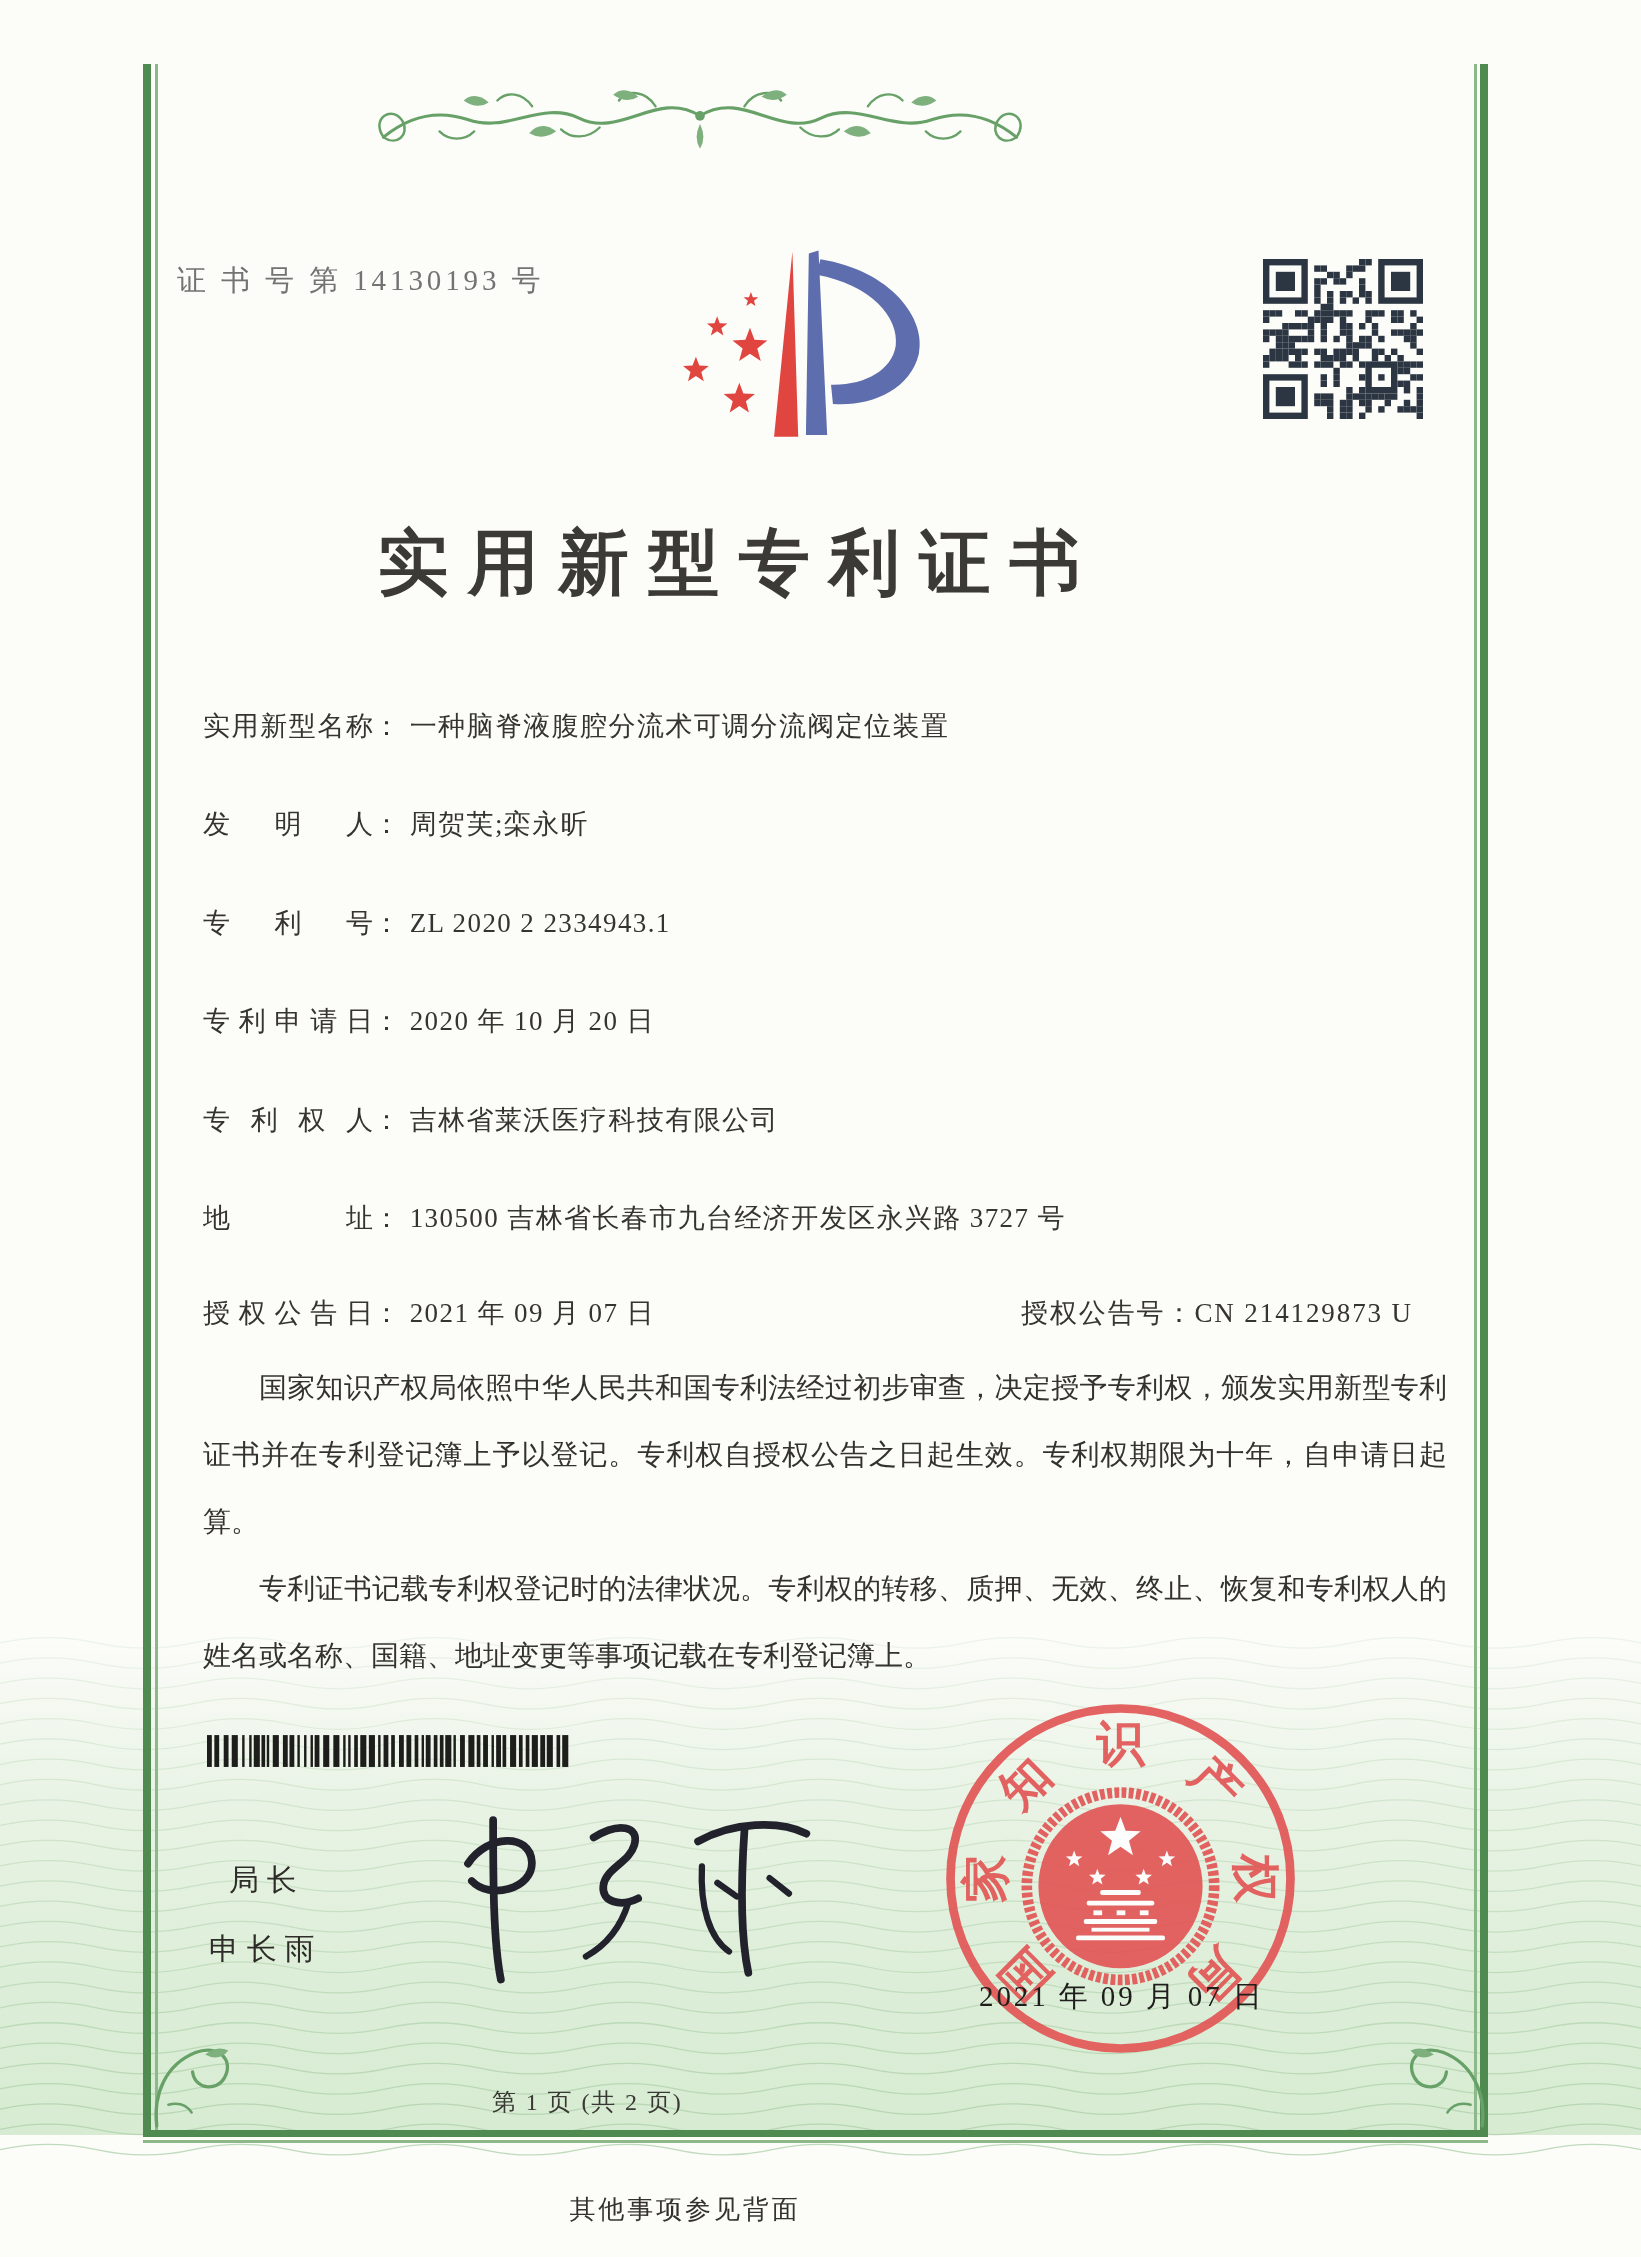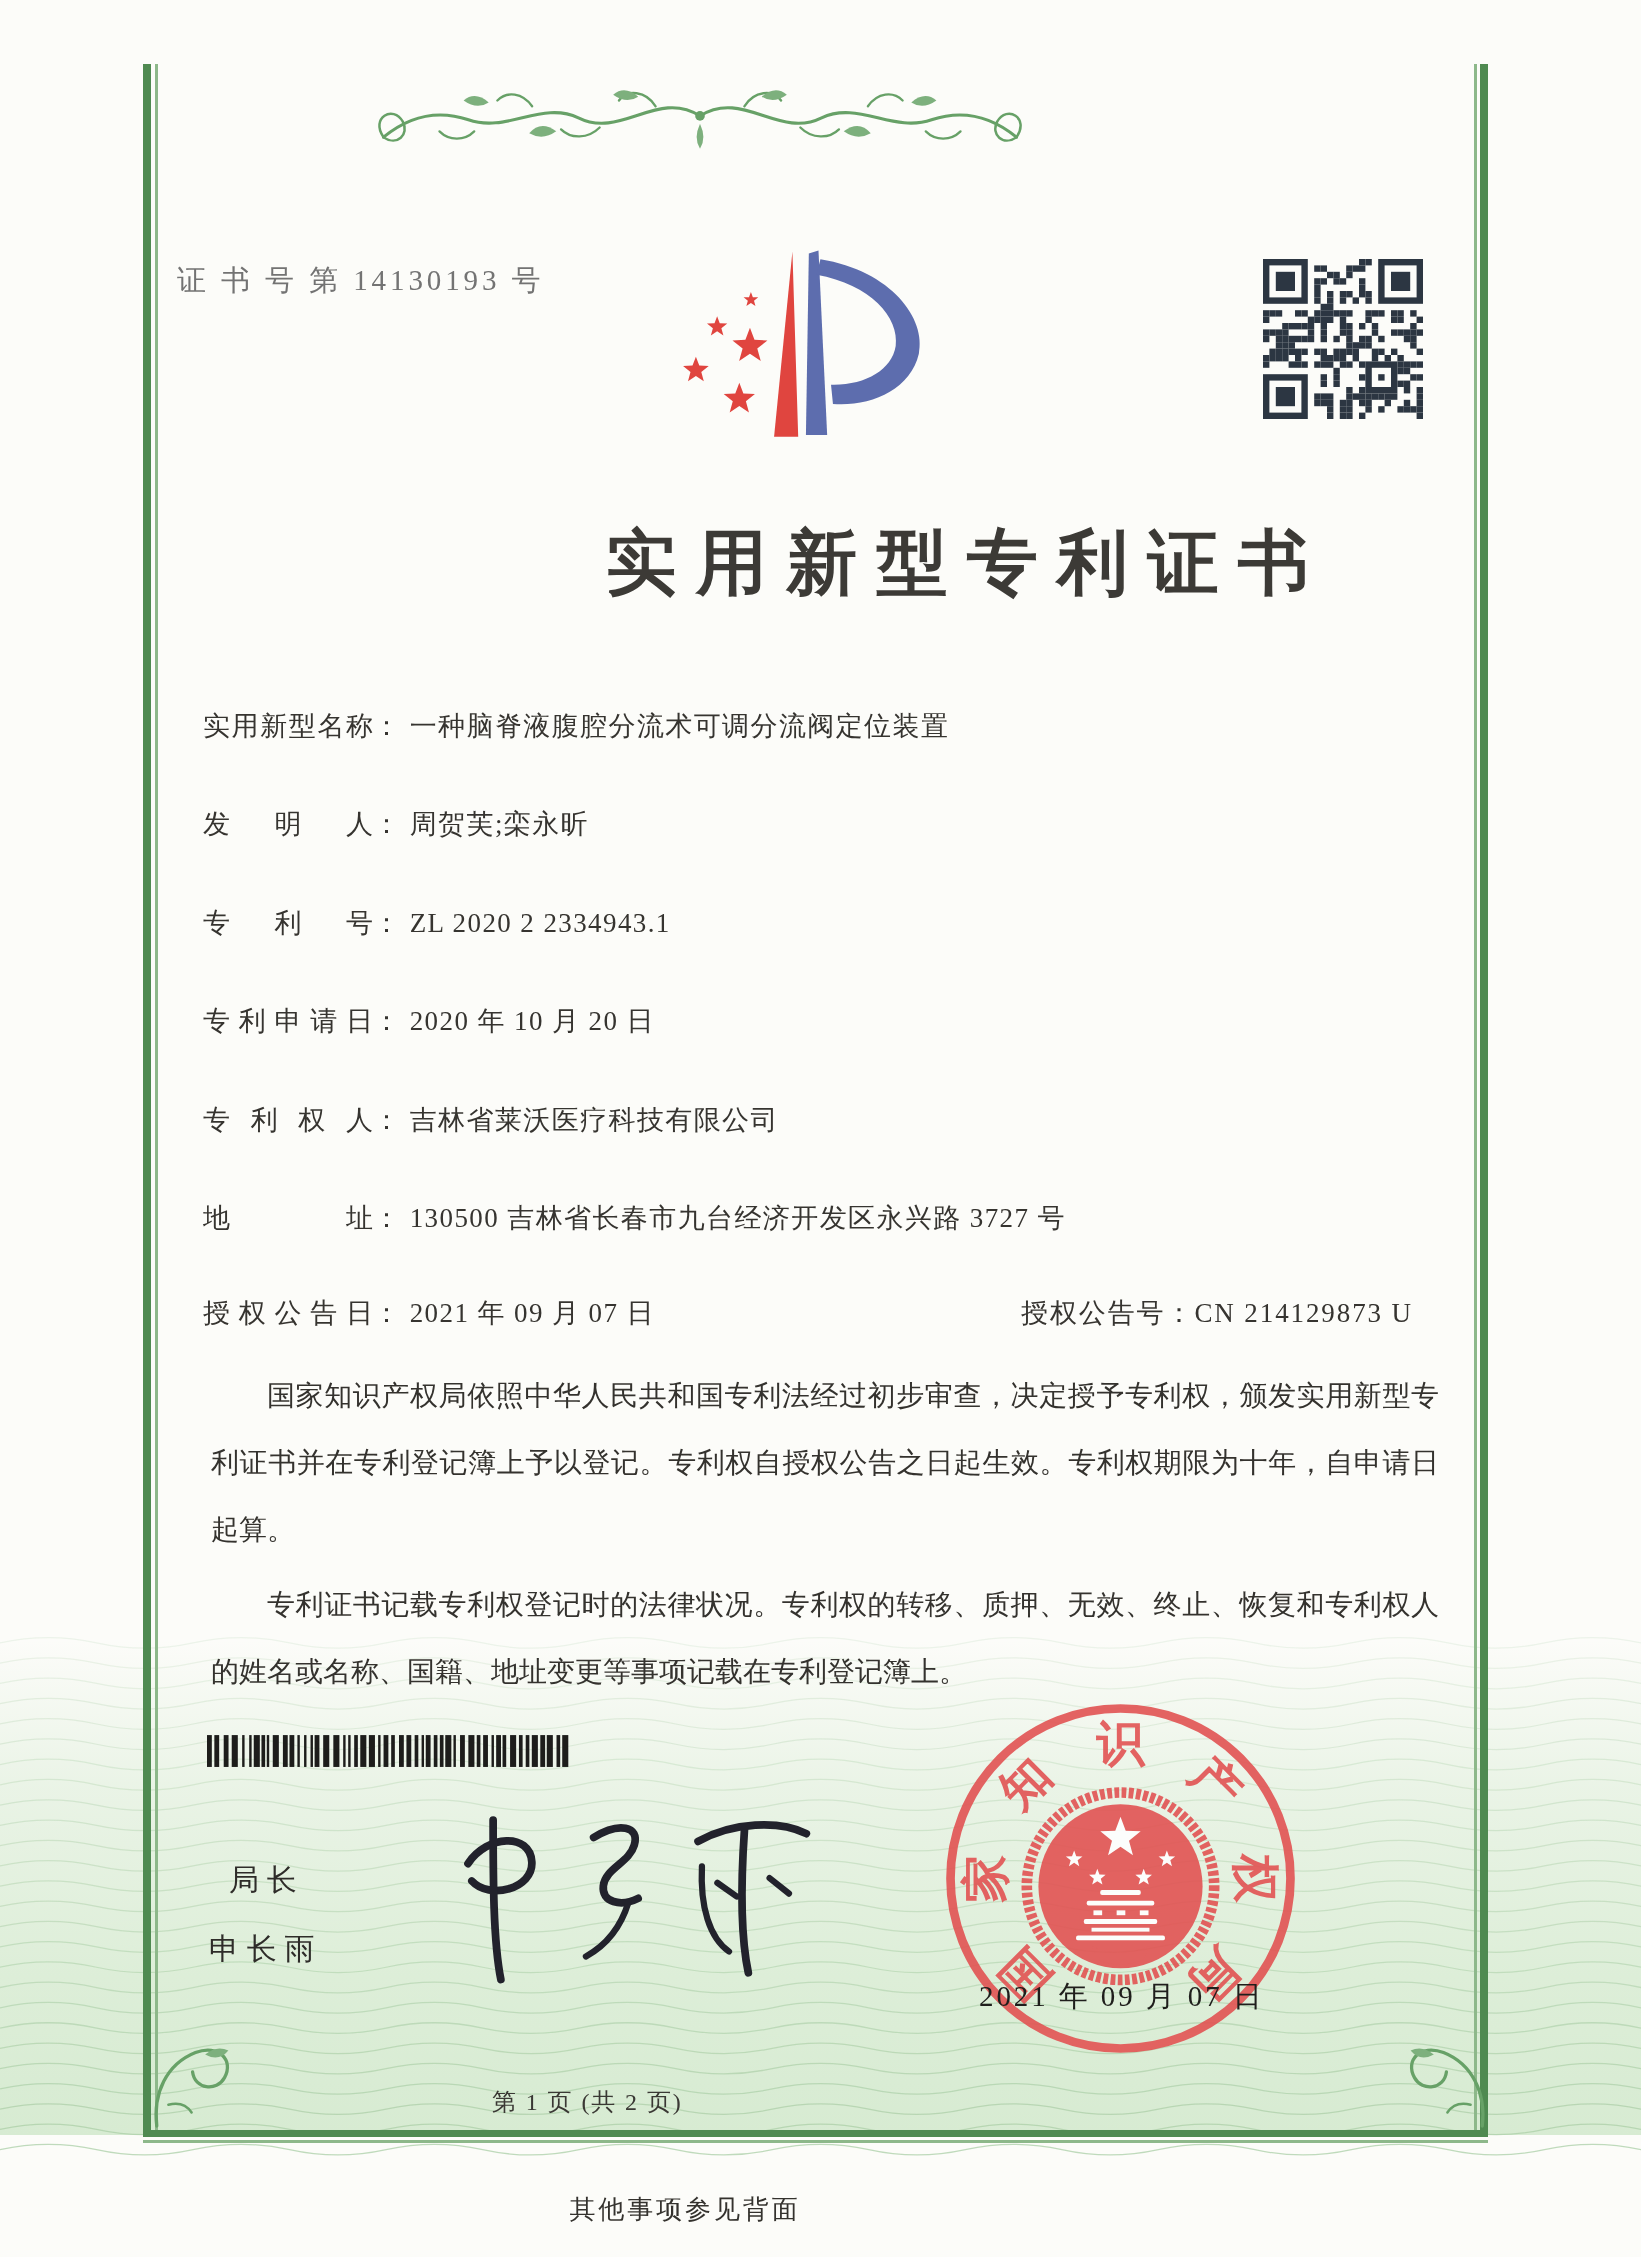--- a/index.html
+++ b/index.html
@@ -12,31 +12,31 @@
   .abs{position:absolute;}
   
   .tint{left:0;top:1641px;width:1641px;height:494px;
         background:linear-gradient(180deg,rgba(226,240,222,0) 0%,rgba(226,240,222,.7) 30%,#ddeed8 68%,#d7ebd2 100%);}
   
   .bl{background:var(--green);}
   .bl.lt{background:var(--green-lt);}
   .v{top:64px;height:2070px;}
   
   .certno{top:261px;left:177px;font-size:29px;letter-spacing:3.9px;color:#737373;white-space:nowrap;}
-  .title{top:516px;left:148px;width:1180px;text-align:right;font-size:71px;font-weight:bold;
+  .title{top:516px;left:139px;width:1180px;text-align:center;font-size:71px;font-weight:bold;
          letter-spacing:19.3px;text-indent:19.3px;color:#3c3a36;white-space:nowrap;}
   
   .frow{position:absolute;left:203px;white-space:nowrap;font-size:27px;color:#363430;}
   .flabel{display:inline-block;width:170px;text-align:justify;text-align-last:justify;vertical-align:top;}
   .fcolon{display:inline-block;}
   .fvalue{margin-left:9.7px;letter-spacing:1.4px;}
   .gpair2{position:absolute;left:818px;top:0;letter-spacing:1.9px;}
   
   .paras{top:1354px;left:203px;width:1244px;font-size:28px;line-height:67px;text-align:justify;color:#34322e;}
-  .paras p{margin:8px;text-indent:2em;}
+  .paras p{margin:0;text-indent:2em;}
   
   .dlabel{top:1860px;left:209px;font-size:30px;letter-spacing:7.7px;color:#2e2c29;margin-left:20px;}
   .dname{top:1929px;left:209px;font-size:30px;letter-spacing:7.7px;color:#2e2c29;}
   .sealdate{top:1977px;left:979px;font-size:29px;letter-spacing:2.9px;color:#1f1e1c;z-index:6;}
   .pageno{top:2086px;left:492px;width:386px;font-size:24px;letter-spacing:1.9px;color:#3a3834;}
   .backnote{top:2192px;left:492px;width:386px;text-align:center;font-size:26px;letter-spacing:2.9px;color:#34322e;}
   svg{position:absolute;overflow:visible;}
   .seal-stroke{stroke:var(--seal-red);}
   .seal-fill{fill:var(--seal-red);}
 </style>

